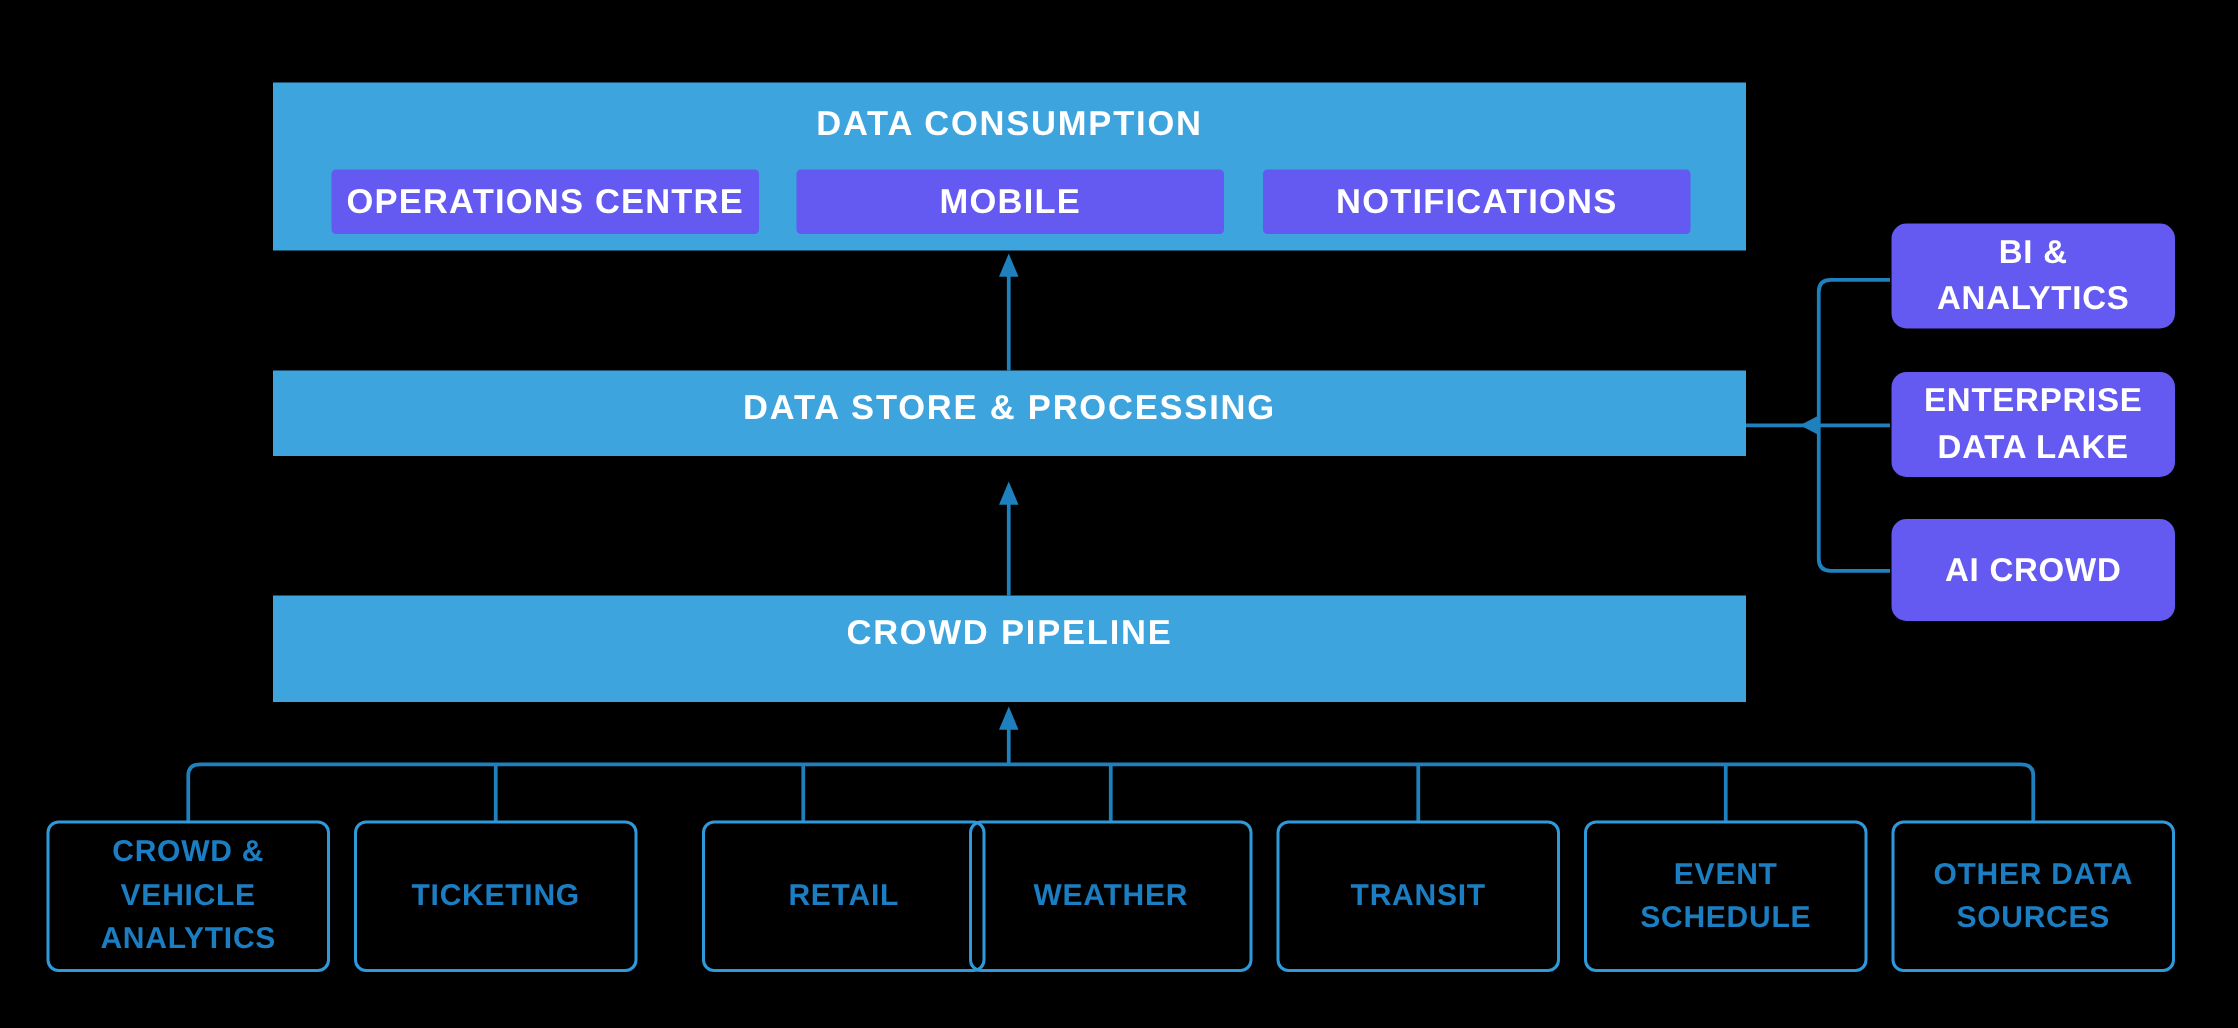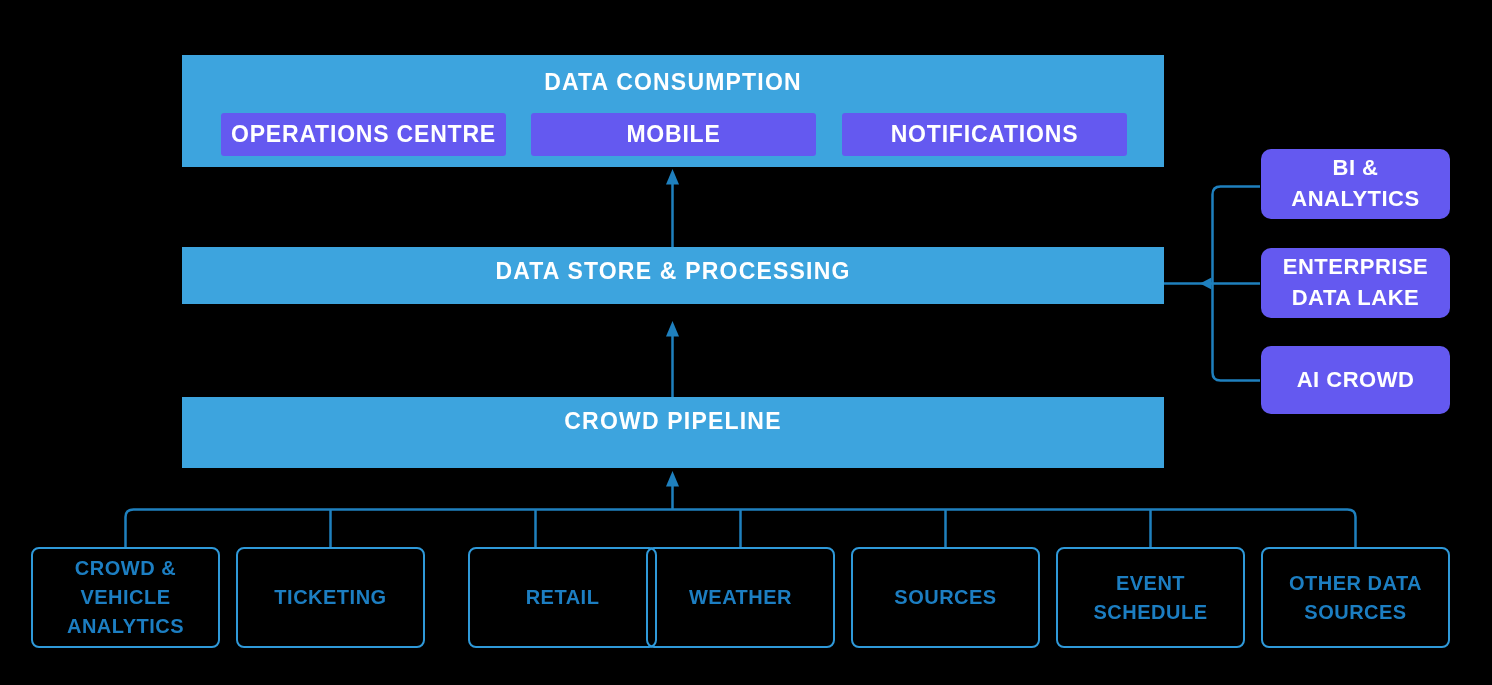--- a/index.html
+++ b/index.html
@@ -140,21 +140,21 @@
   <div class="source-box" id="source-1">
     <span>TICKETING</span>
   </div>
   <div class="source-box" id="source-2">
     <span>RETAIL</span>
   </div>
   <div class="source-box" id="source-3">
     <span>WEATHER</span>
   </div>
   <div class="source-box" id="source-4">
-    <span>SOURCES</span>
+    <span>TRANSIT</span>
   </div>
   <div class="source-box" id="source-5">
     <span>EVENT SCHEDULE</span>
   </div>
   <div class="source-box" id="source-6">
     <span>OTHER DATA SOURCES</span>
   </div>
 
 </div>
 

